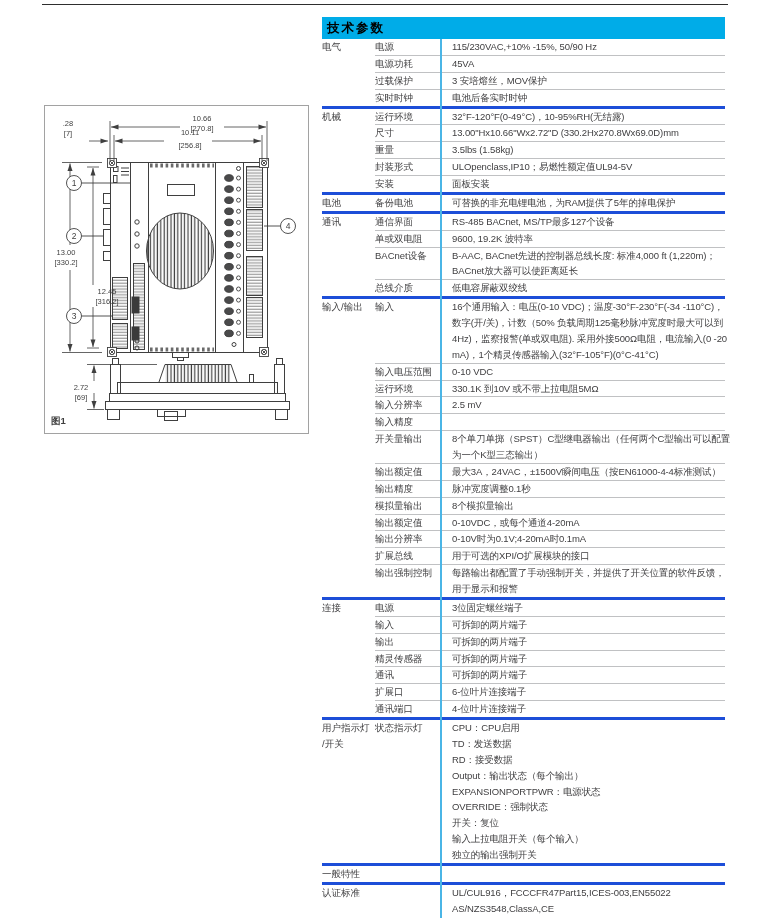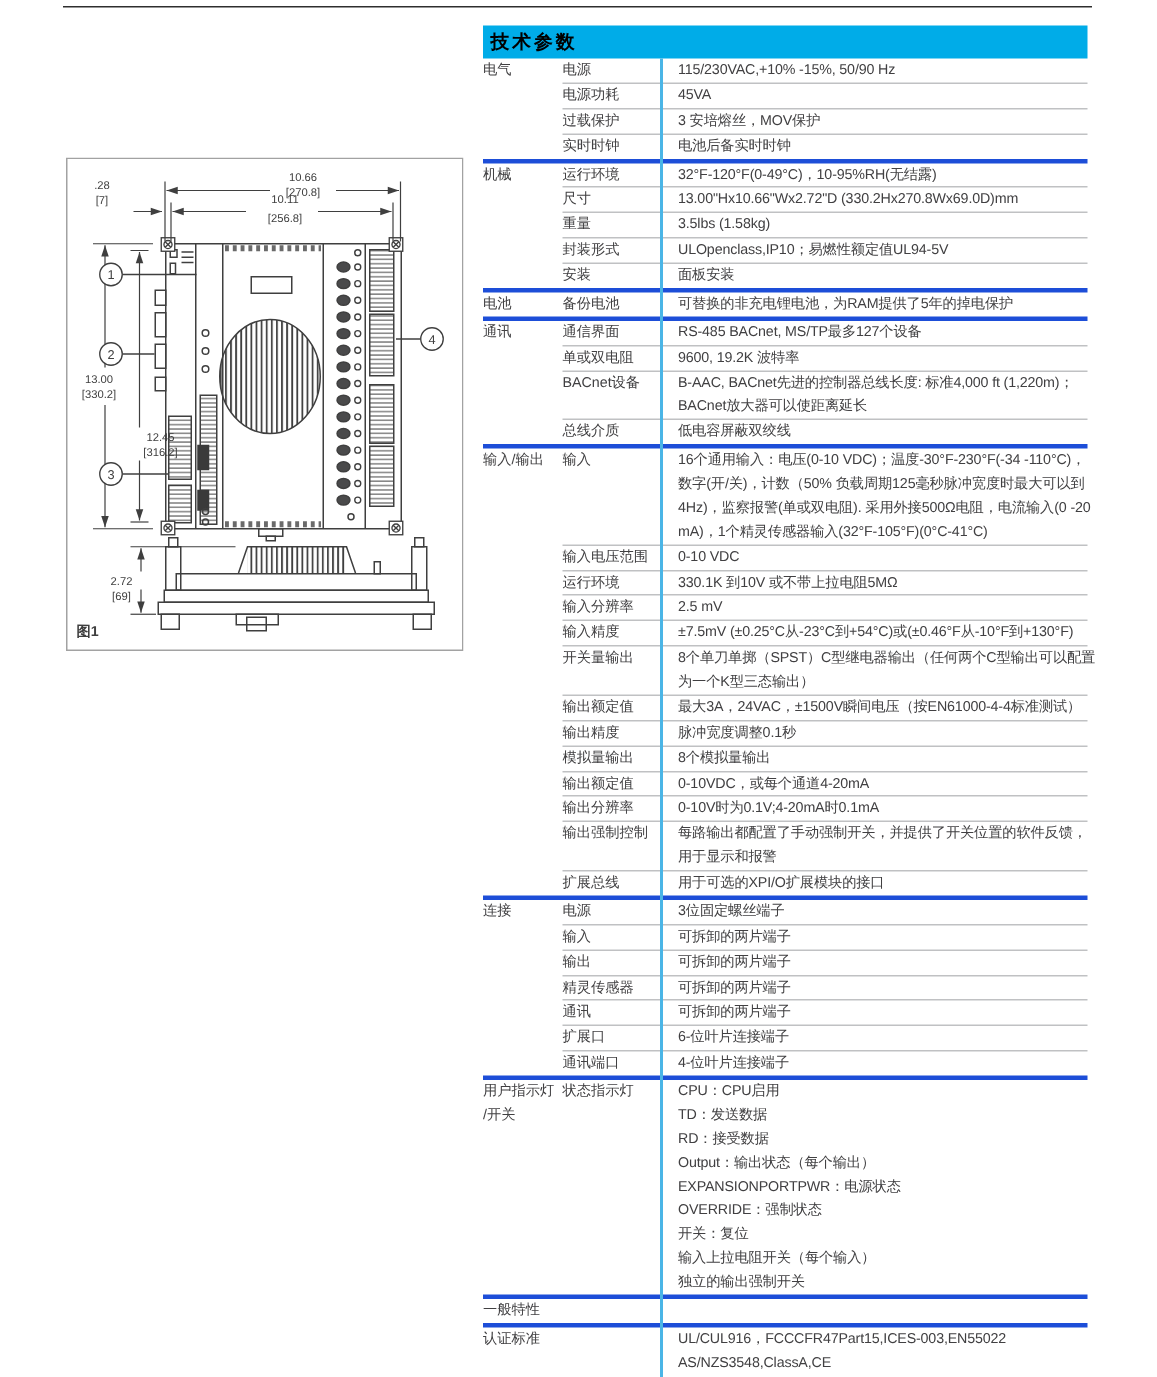--- a/index.html
+++ b/index.html
@@ -394,23 +394,20 @@
             <div class="ln">输入分辨率</div>
           </div>
         <div class="val">
             <div class="ln">2.5 mV</div>
           </div>
       </div>
       <div class="row">
         <div class="param">
             <div class="ln">输入精度</div>
           </div>
-        <div class="val">
-            <div class="ln">±7.5mV (±0.25°C从-23°C到+54°C)或(±0.46°F从-10°F到+130°F)</div>
-          </div>
       </div>
       <div class="row">
         <div class="param">
             <div class="ln">开关量输出</div>
           </div>
         <div class="val">
           <div class="ln">8个单刀单掷（SPST）C型继电器输出（任何两个C型输出可以配置</div>
           <div class="ln">为一个K型三态输出）</div>
         </div>
       </div>
@@ -449,34 +446,34 @@
       <div class="row">
         <div class="param">
             <div class="ln">输出分辨率</div>
           </div>
         <div class="val">
             <div class="ln">0-10V时为0.1V;4-20mA时0.1mA</div>
           </div>
       </div>
       <div class="row">
         <div class="param">
+            <div class="ln">扩展总线</div>
+          </div>
+        <div class="val">
+            <div class="ln">用于可选的XPI/O扩展模块的接口</div>
+          </div>
+      </div>
+      <div class="row">
+        <div class="param">
             <div class="ln">输出强制控制</div>
           </div>
         <div class="val">
           <div class="ln">每路输出都配置了手动强制开关，并提供了开关位置的软件反馈，</div>
           <div class="ln">用于显示和报警</div>
         </div>
-      </div>
-      <div class="row">
-        <div class="param">
-            <div class="ln">扩展总线</div>
-          </div>
-        <div class="val">
-            <div class="ln">用于可选的XPI/O扩展模块的接口</div>
-          </div>
       </div>
     </div>
   </div>
 
   <div class="grp">
     <div class="cat">
         <div class="ln">连接</div>
       </div>
     <div class="rows">
       <div class="row r0">

